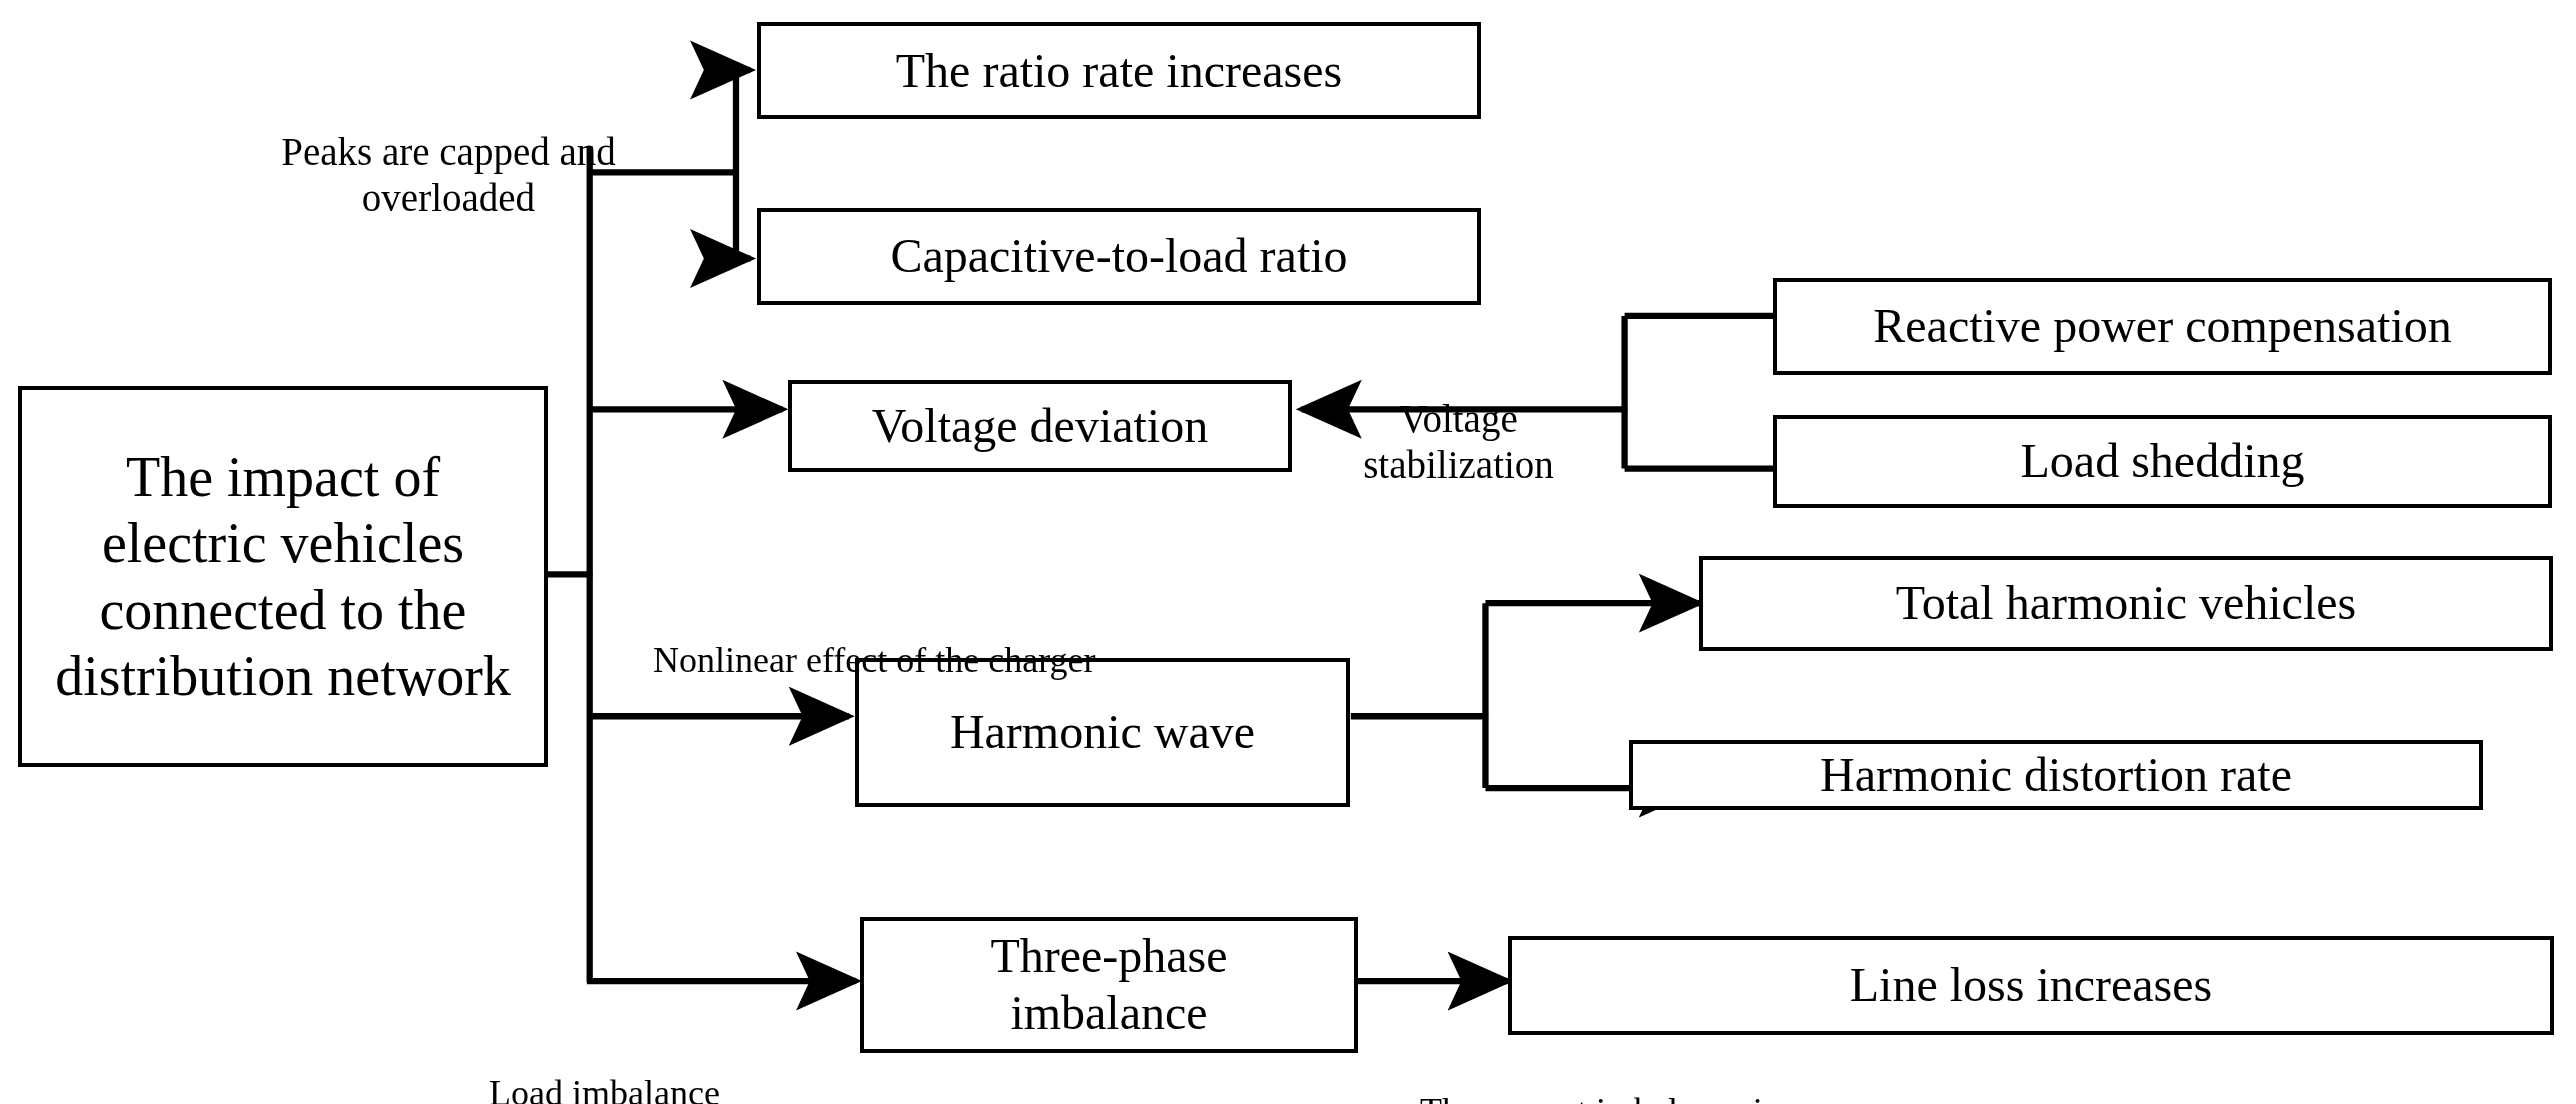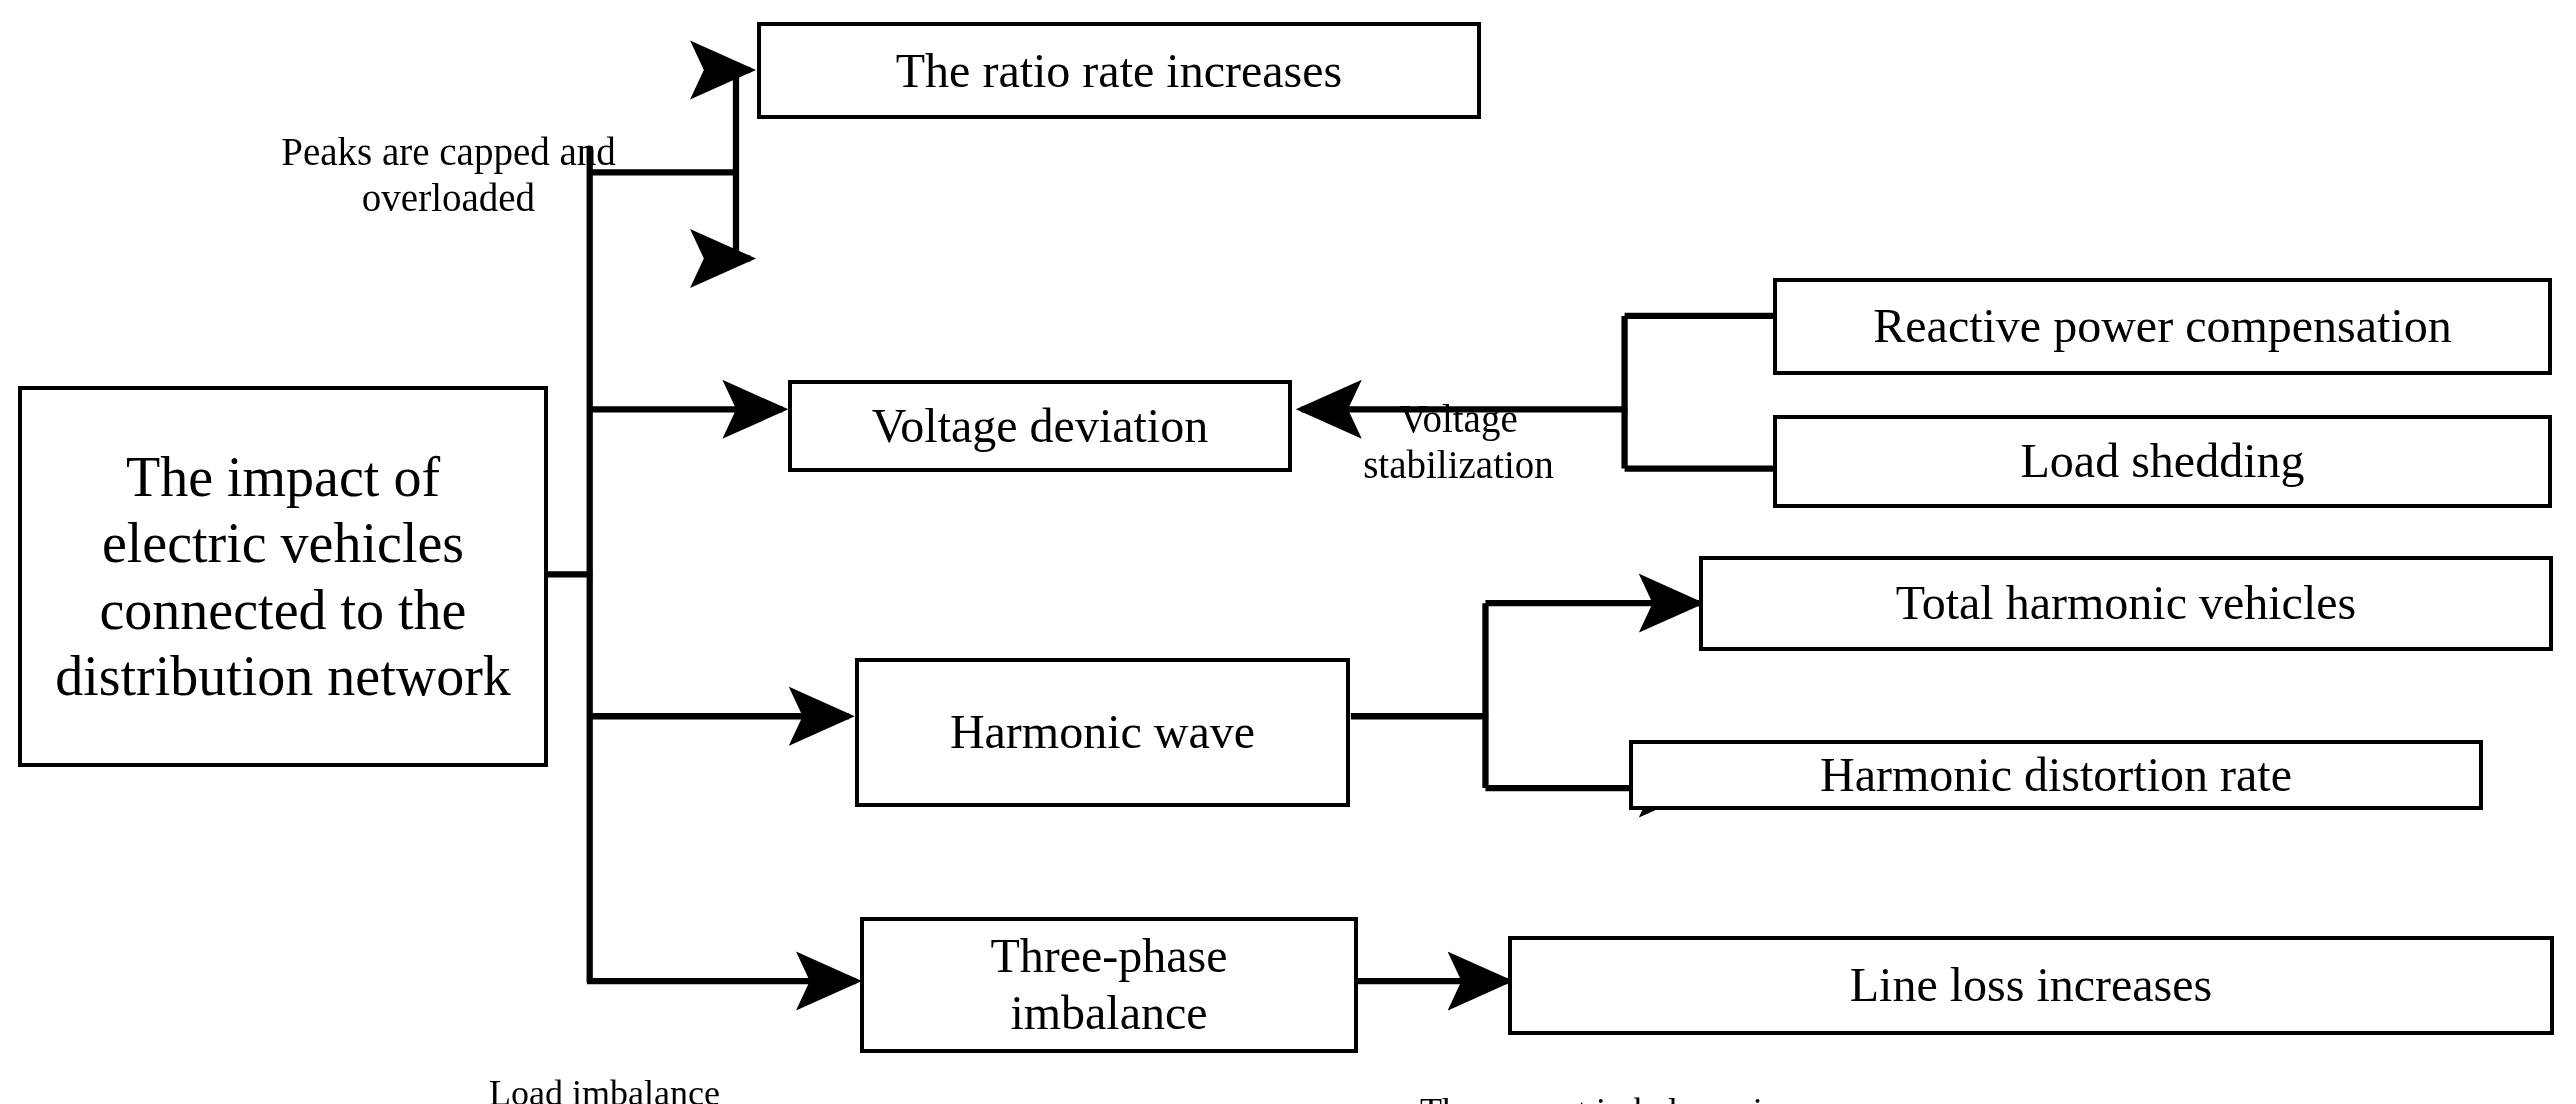--- a/index.html
+++ b/index.html
@@ -117,20 +117,23 @@
     <span class="node-label">The impact of
 electric vehicles
 connected to the
 distribution network</span>
   </div>
 
   <div class="node fs-node" style="left:757px; top:22.4px; width:724px; height:97px;">
     <span class="node-label">The ratio rate increases</span>
   </div>
 
+  <div class="node fs-node" style="left:757px; top:208px; width:724px; height:97px;">
+    <span class="node-label">Capacitive-to-load ratio</span>
+  </div>
 
   <div class="node fs-node" style="left:788px; top:380px; width:504px; height:92px;">
     <span class="node-label">Voltage deviation</span>
   </div>
 
   <div class="node fs-node" style="left:1773px; top:278px; width:779px; height:97px;">
     <span class="node-label">Reactive power compensation</span>
   </div>
 
   <div class="node fs-node" style="left:1773px; top:415px; width:779px; height:93px;">
@@ -161,20 +164,23 @@
   <div class="edge-label fs-edge" style="left:215px; top:83px; width:467px;">
     <span>Peaks are capped and
 overloaded</span>
   </div>
 
   <div class="edge-label fs-edge" style="left:1306px; top:350px; width:305px;">
     <span>Voltage
 stabilization</span>
   </div>
 
+  <div class="edge-label fs-edge-sm" style="left:653px; top:597px; width:592px; text-align:left;">
+    <span>Nonlinear effect of the charger</span>
+  </div>
 
   <div class="edge-label fs-edge-sm" style="left:489px; top:1030px; width:305px; text-align:left;">
     <span>Load imbalance</span>
   </div>
 
   <div class="edge-label fs-edge-sm" style="left:1420px; top:1048px; width:682px; text-align:left;">
     <span>The current imbalance increases</span>
   </div>
 
 </div>

